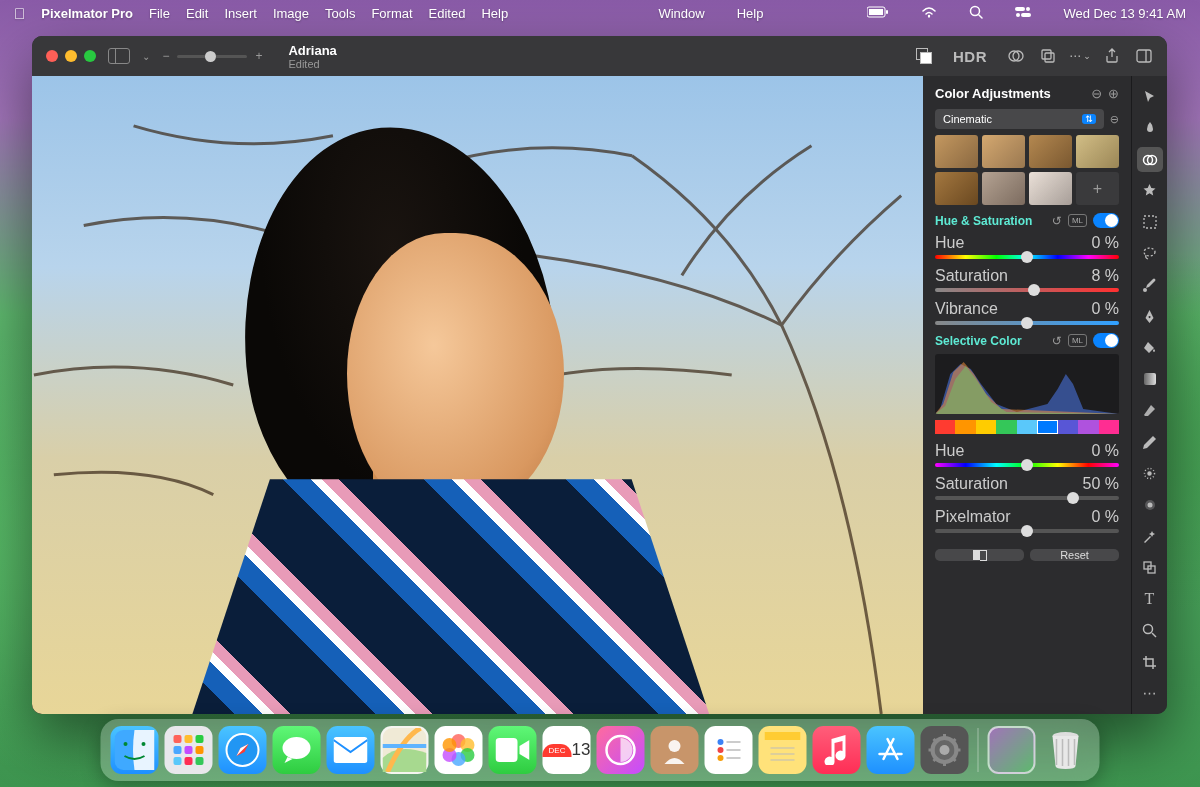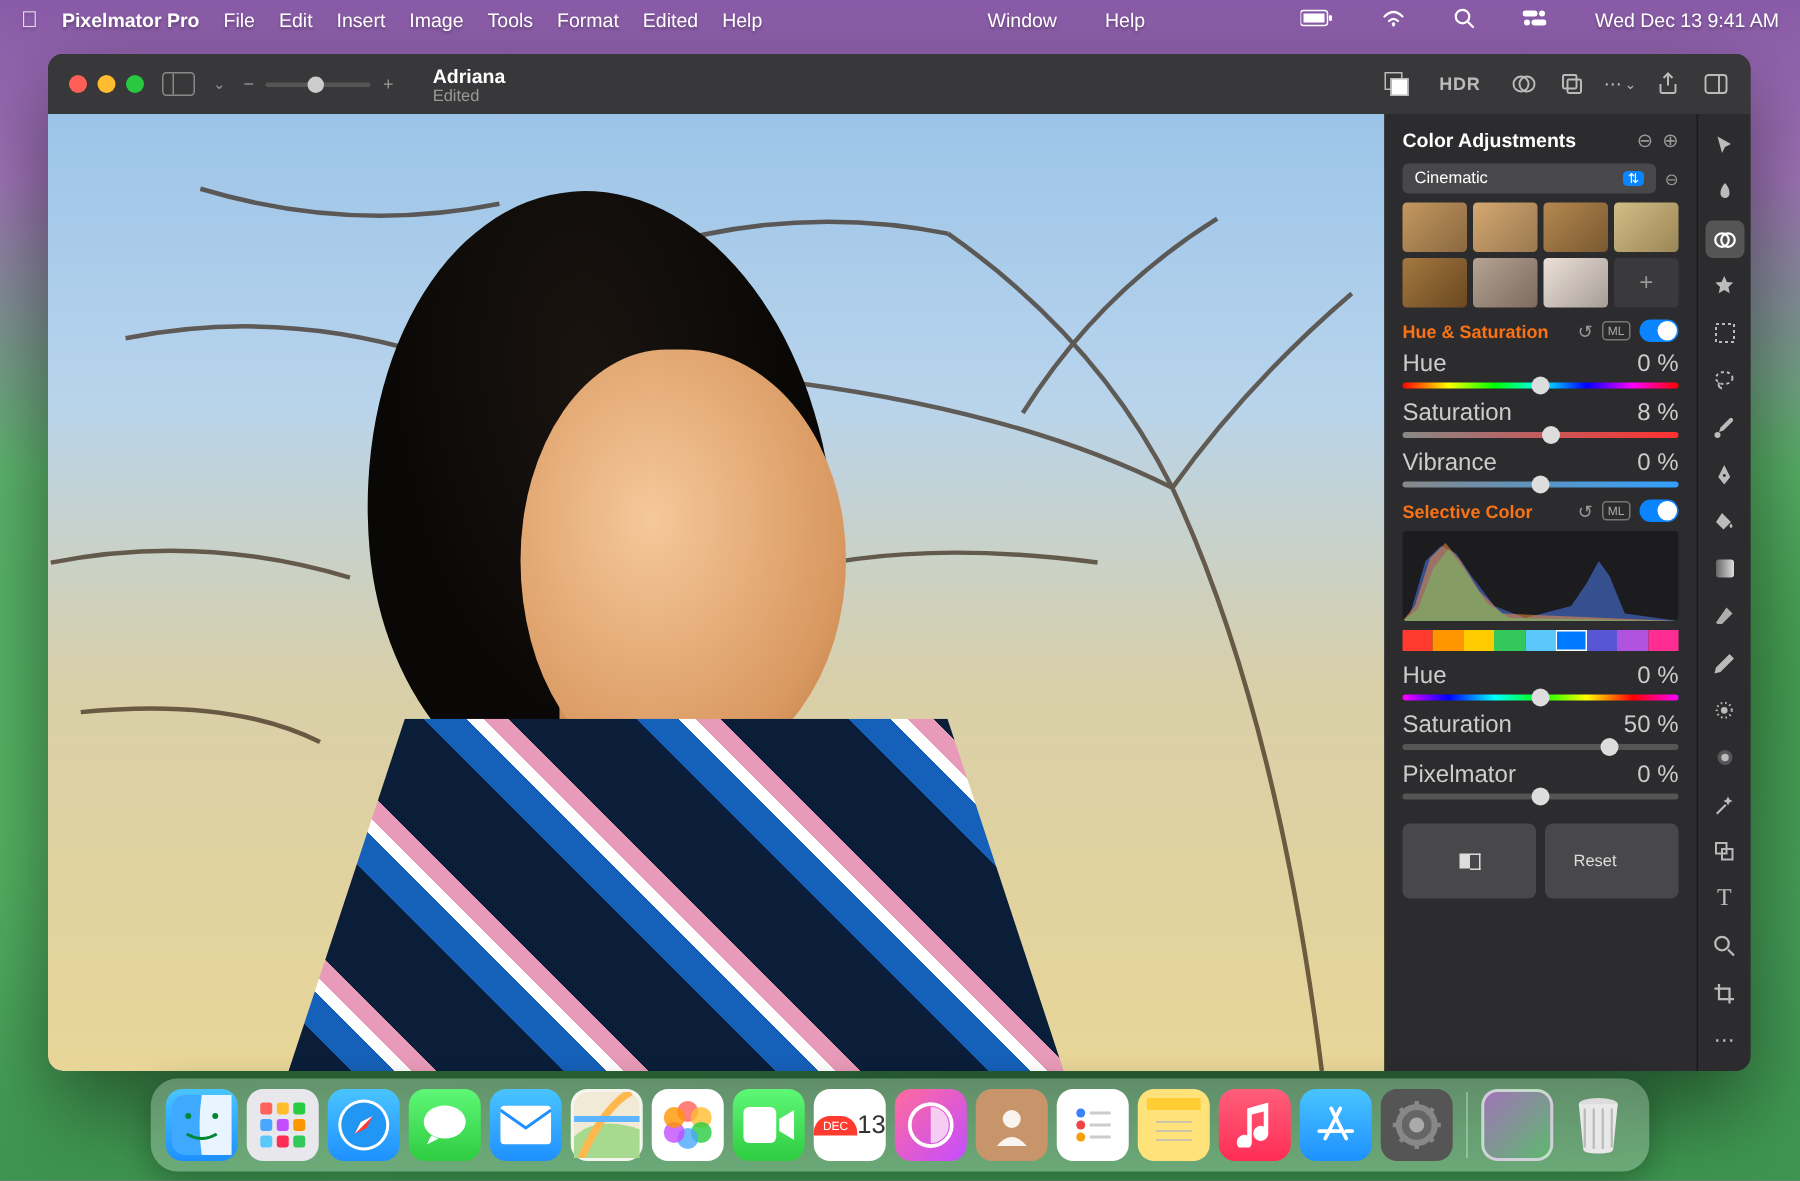--- a/index.html
+++ b/index.html
@@ -24,21 +24,21 @@
 .sidebar-toggle{ width:22px; height:16px; border:1px solid #888; border-radius:3px; position:relative; }
 .sidebar-toggle::before{content:"";position:absolute;left:6px;top:0;bottom:0;width:1px;background:#888;}
 .chev{font-size:10px;color:#999;}
 .zoom-controls{display:flex;align-items:center;gap:8px;color:#999;}
 .zoom-slider{width:70px;height:3px;background:#555;border-radius:2px;position:relative;}
 .zoom-slider::after{content:"";position:absolute;left:28px;top:-4px;width:11px;height:11px;background:#ccc;border-radius:50%;}
 .doc-title{margin-left:14px;}
 .doc-name{color:#fff;font-weight:600;font-size:13px;}
 .doc-sub{color:#999;font-size:11px;}
 .titlebar-right{margin-left:auto;display:flex;align-items:center;gap:14px;color:#bbb;}
-.titlebar-right .hdr{font-size:12px;font-weight:600;letter-spacing:.5px;padding:2px 6px;border-radius:3px;}
+.titlebar-right .hdr{font-size:15px;font-weight:600;letter-spacing:.5px;padding:2px 6px;border-radius:3px;}
 .tb-icon{width:18px;height:18px;display:flex;align-items:center;justify-content:center;}
 .overlap-sq{position:relative;width:16px;height:16px;}
 .overlap-sq::before,.overlap-sq::after{content:"";position:absolute;width:10px;height:10px;border:1.2px solid currentColor;}
 .overlap-sq::before{top:0;left:0;background:#38383a;}
 .overlap-sq::after{bottom:0;right:0;background:#fff;}
 
 .window-body{flex:1;display:flex;min-height:0;}
 .canvas{flex:1;position:relative;overflow:hidden;background:#000;}
 .photo{position:absolute;inset:0;}
 .sky{position:absolute;inset:0;background:linear-gradient(180deg,#9cc4e8 0%,#b8d4ec 30%,#d9cfa8 60%,#e8d698 100%);}
@@ -64,42 +64,42 @@
 .thumb{aspect-ratio:1.3;border-radius:3px;background:linear-gradient(135deg,#c49860,#8a6840);}
 .thumb:nth-child(2){background:linear-gradient(135deg,#d4a870,#9a7850);}
 .thumb:nth-child(3){background:linear-gradient(135deg,#b48850,#7a5830);}
 .thumb:nth-child(4){background:linear-gradient(135deg,#e4b890,#aa8060);filter:hue-rotate(20deg);}
 .thumb:nth-child(5){background:linear-gradient(135deg,#a47840,#6a4820);}
 .thumb:nth-child(6){background:linear-gradient(135deg,#c4a080,#8a6850);filter:saturate(.5);}
 .thumb:nth-child(7){background:linear-gradient(135deg,#d4b8a0,#9a8070);filter:saturate(.3) brightness(1.2);}
 .thumb.add{background:#3a3a3c;display:flex;align-items:center;justify-content:center;color:#999;font-size:16px;}
 .ml-btn{background:#48484a;border-radius:5px;padding:6px;text-align:center;font-size:11px;color:#ddd;margin:8px 0 12px;}
 .section-head{display:flex;align-items:center;justify-content:space-between;margin:6px 0;}
-.section-head .name{font-weight:600;color:#f97316;font-size:12px;}
+.section-head .name{font-weight:600;color:#5eead4;font-size:12px;}
 .section-head .ctrls{display:flex;align-items:center;gap:6px;}
 .ml-badge{font-size:8px;border:1px solid #777;border-radius:3px;padding:1px 3px;color:#aaa;}
 .reset-ico{color:#999;font-size:12px;}
 .toggle{width:26px;height:15px;background:#0a84ff;border-radius:8px;position:relative;}
 .toggle::after{content:"";position:absolute;right:1px;top:1px;width:13px;height:13px;background:#fff;border-radius:50%;}
 .slider-row{margin:4px 0 8px;}
 .slider-labels{display:flex;justify-content:space-between;font-size:16px;color:#ccc;margin-bottom:3px;}
 .slider-track{height:4px;border-radius:2px;position:relative;}
 .slider-track.hue{background:linear-gradient(90deg,#ff0000,#ffff00,#00ff00,#00ffff,#0000ff,#ff00ff,#ff0000);}
 .slider-track.sat{background:linear-gradient(90deg,#888,#ff3030);}
 .slider-track.vib{background:linear-gradient(90deg,#888,#30a0ff);}
 .slider-track.plain{background:#555;}
 .slider-track.hue2{background:linear-gradient(90deg,#ff00ff,#0000ff,#00ffff,#00ff00,#ffff00,#ff0000,#ff00ff);}
 .slider-thumb{position:absolute;top:-4px;width:12px;height:12px;background:#ddd;border-radius:50%;transform:translateX(-50%);}
 .histogram{height:60px;background:#1c1c1e;border-radius:3px;margin:6px 0;position:relative;overflow:hidden;}
 .histogram svg{width:100%;height:100%;}
 .swatches{display:flex;gap:0;margin:4px 0 8px;}
 .swatch{flex:1;height:14px;}
 .swatch.sel{outline:1px solid #fff;outline-offset:-1px;z-index:1;}
 .panel-footer{position:sticky;bottom:0;display:flex;gap:6px;padding:8px 0;background:#2c2c2e;}
-.pf-btn{flex:1;background:#48484a;border-radius:5px;padding:19px;font-size:11px;color:#ddd;}
+.pf-btn{flex:1;background:#48484a;border-radius:5px;padding:0;text-align:center;font-size:11px;color:#ddd;}
 .pf-btn.half{display:flex;align-items:center;justify-content:center;gap:2px;}
 .half-ico{display:inline-block;width:14px;height:10px;}
 .half-ico::before{content:"";display:inline-block;width:7px;height:10px;background:#ddd;}
 .half-ico::after{content:"";display:inline-block;width:6px;height:9px;border:1px solid #ddd;border-left:none;vertical-align:top;}
 
 
 .toolstrip{width:36px;background:#2c2c2e;border-left:1px solid #1a1a1c;display:flex;flex-direction:column;align-items:center;padding:8px 0;gap:6px;}
 .tool{width:26px;height:26px;display:flex;align-items:center;justify-content:center;border-radius:5px;color:#bbb;font-size:14px;}
 .tool.active{background:#555;color:#fff;}
 .tool.last{margin-top:auto;}

